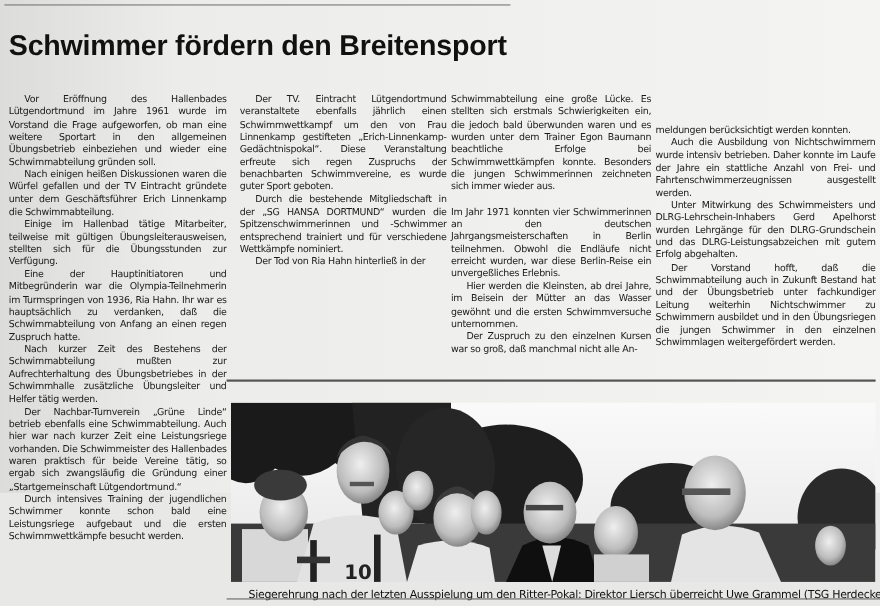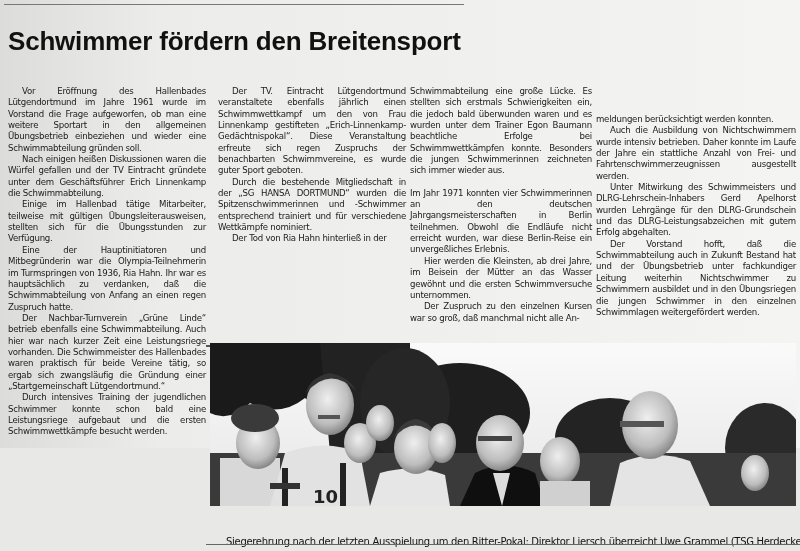--- a/index.html
+++ b/index.html
@@ -34,21 +34,21 @@
   .col p.noindent { text-indent:0; }
   .col p.gap { margin-top:11px; }
   #col1 { left:8px;   top:86px;  width:198px; }
   #col2 { left:218px; top:86px;  width:188px; }
   #col3 { left:410px; top:86px;  width:182px; }
   #col4 { left:596px; top:96px;  width:200px;margin-top:18px; }
   .photo-rule-top {
     position:absolute; left:206px; top:345px; width:590px; height:2px; background:#555;
   }
   .photo {
-    position:absolute; left:210px; top:343px; width:586px; height:163px;
+    position:absolute; left:210px; top:366px; width:586px; height:163px;
     overflow:hidden; background:#f6f6f6;text-align:right;
   }
   .caption {
     position:absolute; left:226px; top:536px;
     font-family:"DejaVu Sans", sans-serif;
     font-size:10px; letter-spacing:-0.3px; color:#111; white-space:nowrap;
   }
   .bottom-rule {
     position:absolute; left:206px; top:544px; width:594px; height:1px; background:#666;
   }
@@ -58,20 +58,21 @@
 
 <div class="page">
   <div class="top-rule"></div>
   <h1 class="headline" style="margin:0;">Schwimmer fördern den Breitensport</h1>
 
   <div class="col" id="col1">
     <p>Vor Eröffnung des Hallenbades Lütgendortmund im Jahre 1961 wurde im Vorstand die Frage aufgeworfen, ob man eine weitere Sportart in den allgemeinen Übungsbetrieb einbeziehen und wieder eine Schwimmabteilung gründen soll.</p>
     <p>Nach einigen heißen Diskussionen waren die Würfel gefallen und der TV Eintracht gründete unter dem Geschäftsführer Erich Linnenkamp die Schwimmabteilung.</p>
     <p>Einige im Hallenbad tätige Mitarbeiter, teilweise mit gültigen Übungsleiterausweisen, stellten sich für die Übungsstunden zur Verfügung.</p>
     <p>Eine der Hauptinitiatoren und Mitbegründerin war die Olympia-Teilnehmerin im Turmspringen von 1936, Ria Hahn. Ihr war es hauptsächlich zu verdanken, daß die Schwimmabteilung von Anfang an einen regen Zuspruch hatte.</p>
+    <p>Nach kurzer Zeit des Bestehens der Schwimmabteilung mußten zur Aufrechterhaltung des Übungsbetriebes in der Schwimmhalle zusätzliche Übungsleiter und Helfer tätig werden.</p>
     <p>Der Nachbar-Turnverein „Grüne Linde“ betrieb ebenfalls eine Schwimmabteilung. Auch hier war nach kurzer Zeit eine Leistungsriege vorhanden. Die Schwimmeister des Hallenbades waren praktisch für beide Vereine tätig, so ergab sich zwangsläufig die Gründung einer „Startgemeinschaft Lütgendortmund.“</p>
     <p>Durch intensives Training der jugendlichen Schwimmer konnte schon bald eine Leistungsriege aufgebaut und die ersten Schwimmwettkämpfe besucht werden.</p>
   </div>
 
   <div class="col" id="col2">
     <p>Der TV. Eintracht Lütgendortmund veranstaltete ebenfalls jährlich einen Schwimmwettkampf um den von Frau Linnenkamp gestifteten „Erich-Linnenkamp-Gedächtnispokal“. Diese Veranstaltung erfreute sich regen Zuspruchs der benachbarten Schwimmvereine, es wurde guter Sport geboten.</p>
     <p>Durch die bestehende Mitgliedschaft in der „SG HANSA DORTMUND“ wurden die Spitzenschwimmerinnen und -Schwimmer entsprechend trainiert und für verschiedene Wettkämpfe nominiert.</p>
     <p>Der Tod von Ria Hahn hinterließ in der</p>
   </div>
 

